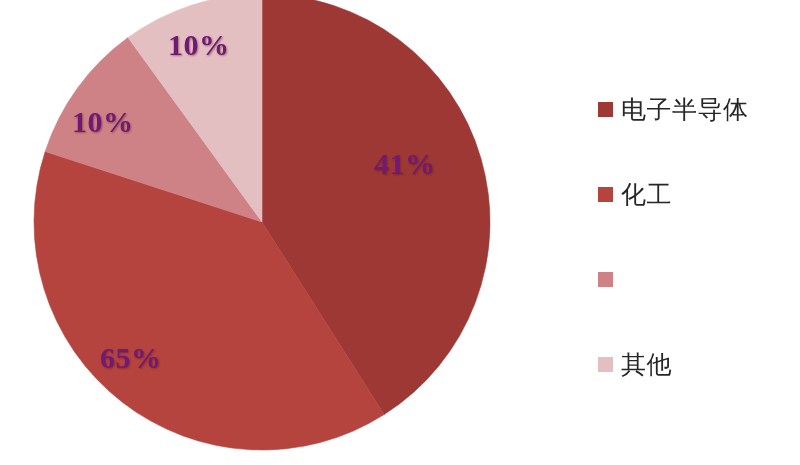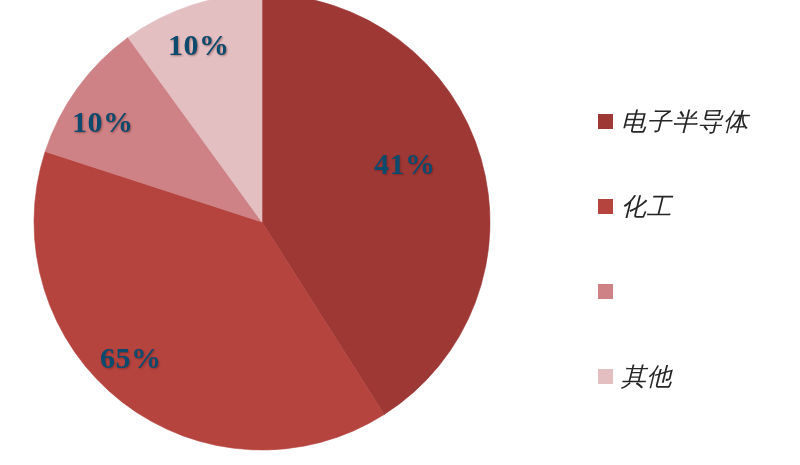--- a/index.html
+++ b/index.html
@@ -25,42 +25,41 @@
     height: 465px;
   }
   #pie-svg {
     position: absolute;
     left: 0;
     top: 0;
   }
 
   .slice-label {
     position: absolute;
-    color: #0c4a6e;
+    color: #701a75;
     font-family: "Liberation Serif", "DejaVu Serif", serif;
     font-weight: bold;
     font-size: 30px;
     letter-spacing: 0.5px;
     text-shadow: 1px 1px 2px rgba(90, 25, 25, 0.45);
     white-space: nowrap;
     user-select: none;
   }
   #label-0 { left: 374px; top: 139px; margin-top: 8px; }
   #label-1 { left: 100px; top: 341px; }
   #label-2 { left: 72px; top: 105px; }
   #label-3 { left: 168px; top: 28px;  }
 
   
   #legend {
     position: absolute;
     left: 598px;
-    top: 104px;
+    top: 92px;
     width: 200px;
     height: 300px;
-    font-style: italic;
   }
   .legend-row {
     position: absolute;
     left: 0;
     display: flex;
     align-items: center;
     height: 34px;
   }
   #legend-row-0 { top: 0px; }
   #legend-row-1 { top: 85px; }

